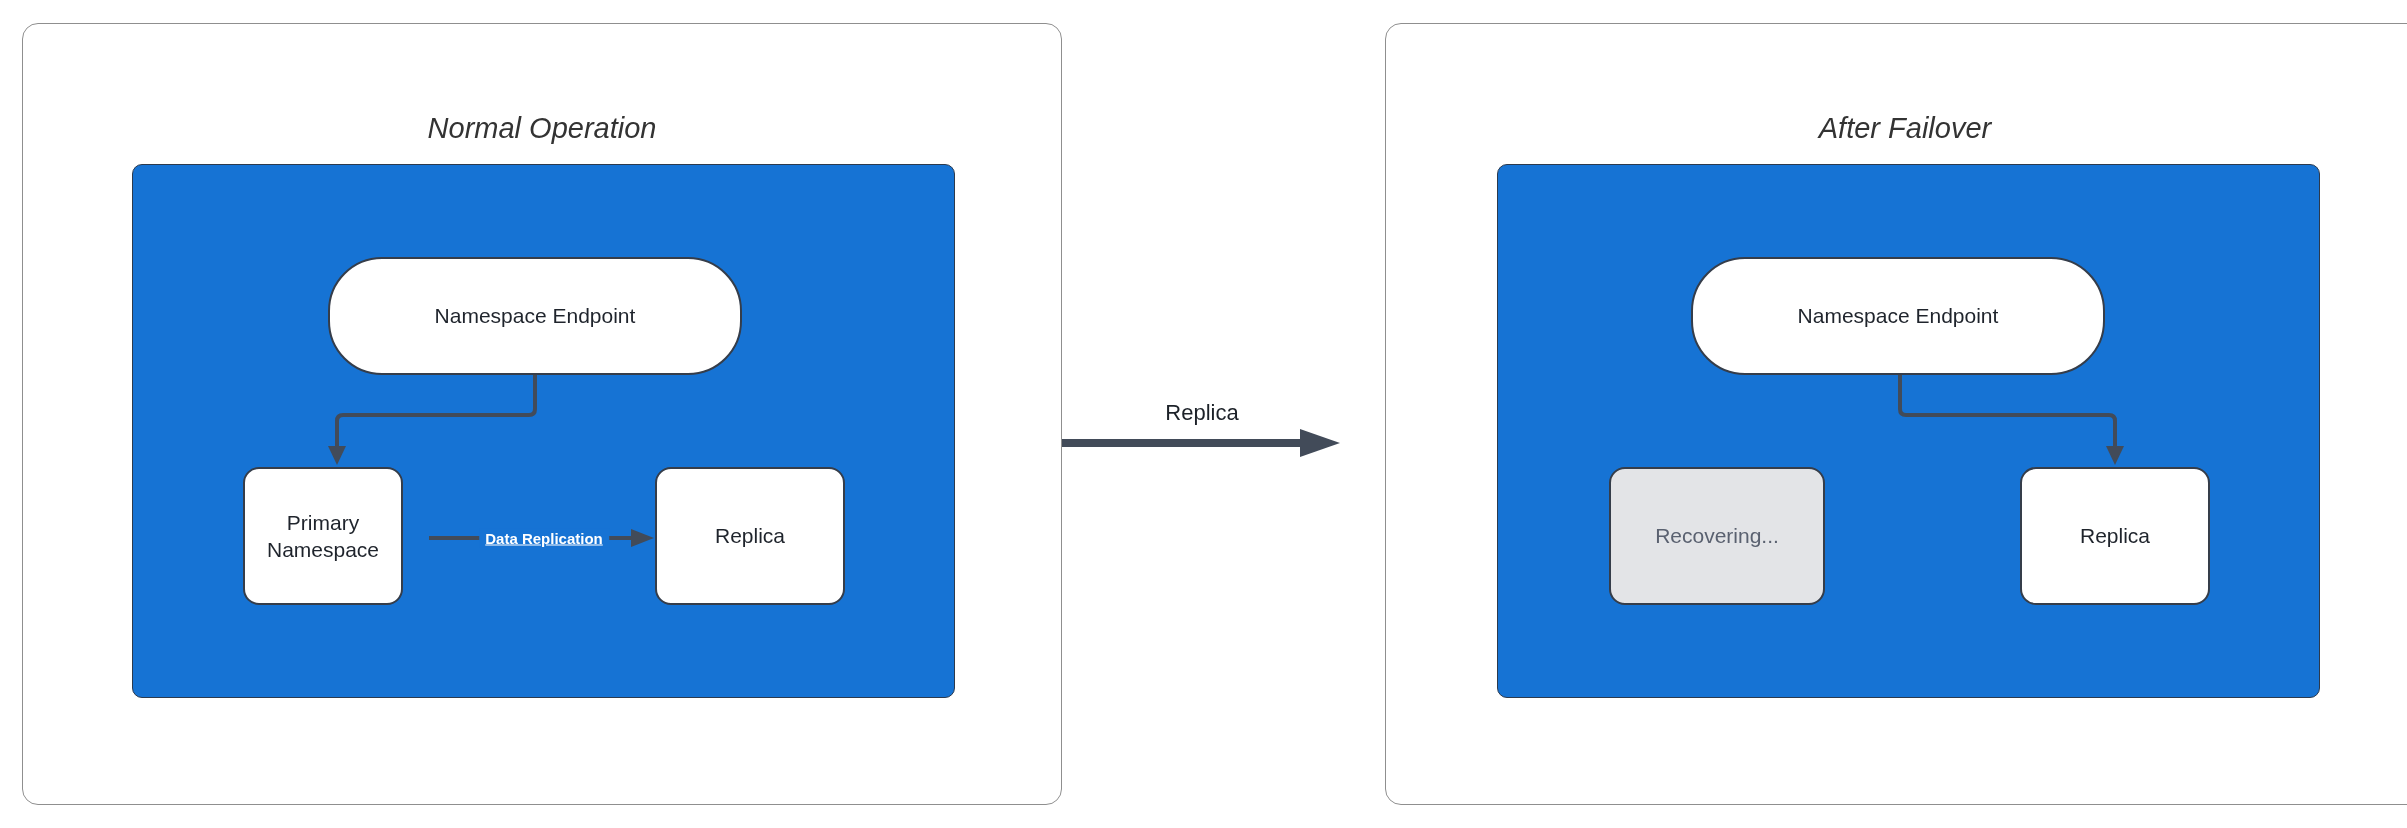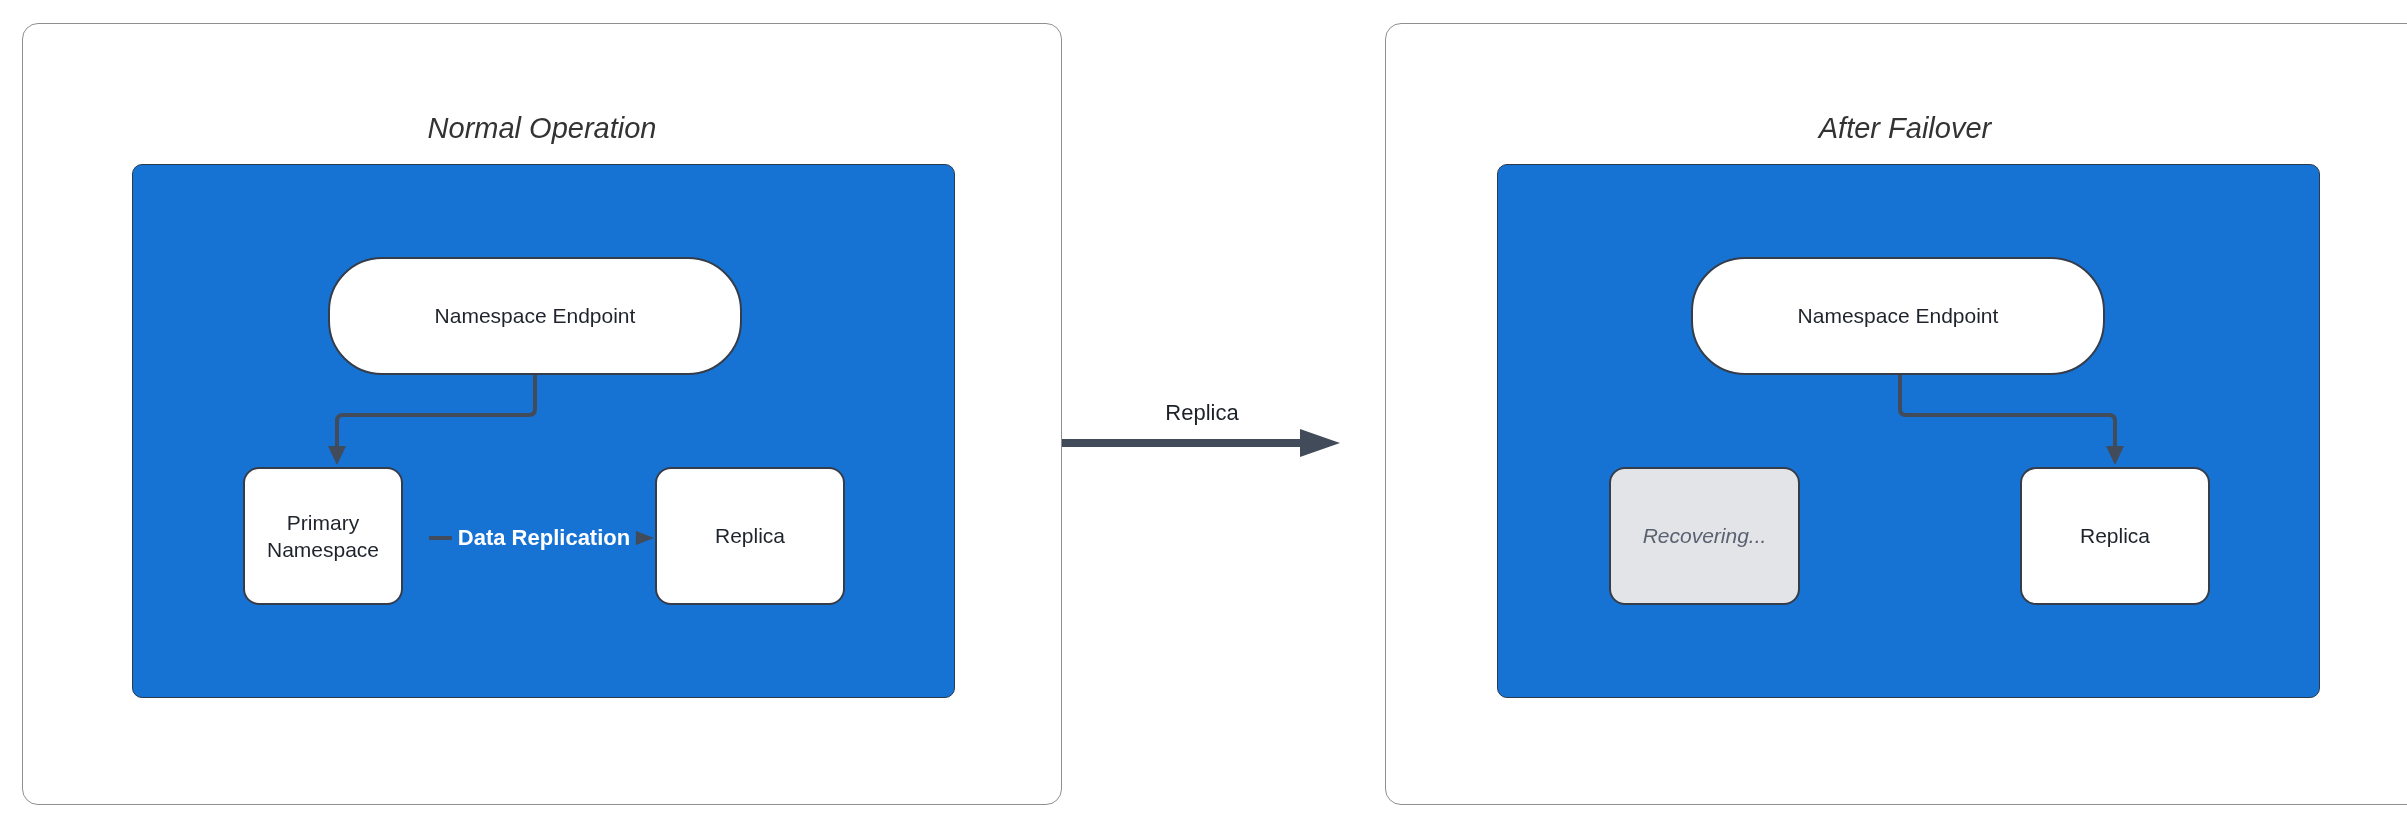--- a/index.html
+++ b/index.html
@@ -82,36 +82,36 @@
   .pill-left{left:195px;}
   .pill-right{left:193px;}
   .box{
     top:302px;height:138px;
     border-radius:16px;
     padding:0 18px;
   }
   .box-primary{left:110px;width:160px;}
   .box-replica-l{left:522px;width:190px;}
   .box-recovering{
-    left:111px;width:191px;
+    left:111px;width:216px;
     background:var(--recovering-fill);
     color:var(--recovering-text);
-    font-style:italic;
   }
   .box-replica-r{left:522px;width:190px;}
   .edge-label{
     position:absolute;
     left:411px;top:373px;
     transform:translate(-50%,-50%);
     background:var(--container-fill);
     color:var(--edge-label-text);
-    font-size:22px;
+    font-size:15px;
     font-weight:bold;
     padding:1px 6px;
     white-space:nowrap;
+    text-decoration:underline;
   }
   .failover-arrow{
     position:absolute;
     left:1062px;top:427px;
     width:280px;height:34px;
   }
   .failover-line{stroke:var(--arrow);stroke-width:8;}
   .failover-head{fill:var(--arrow);}
   .failover-label{
     position:absolute;

